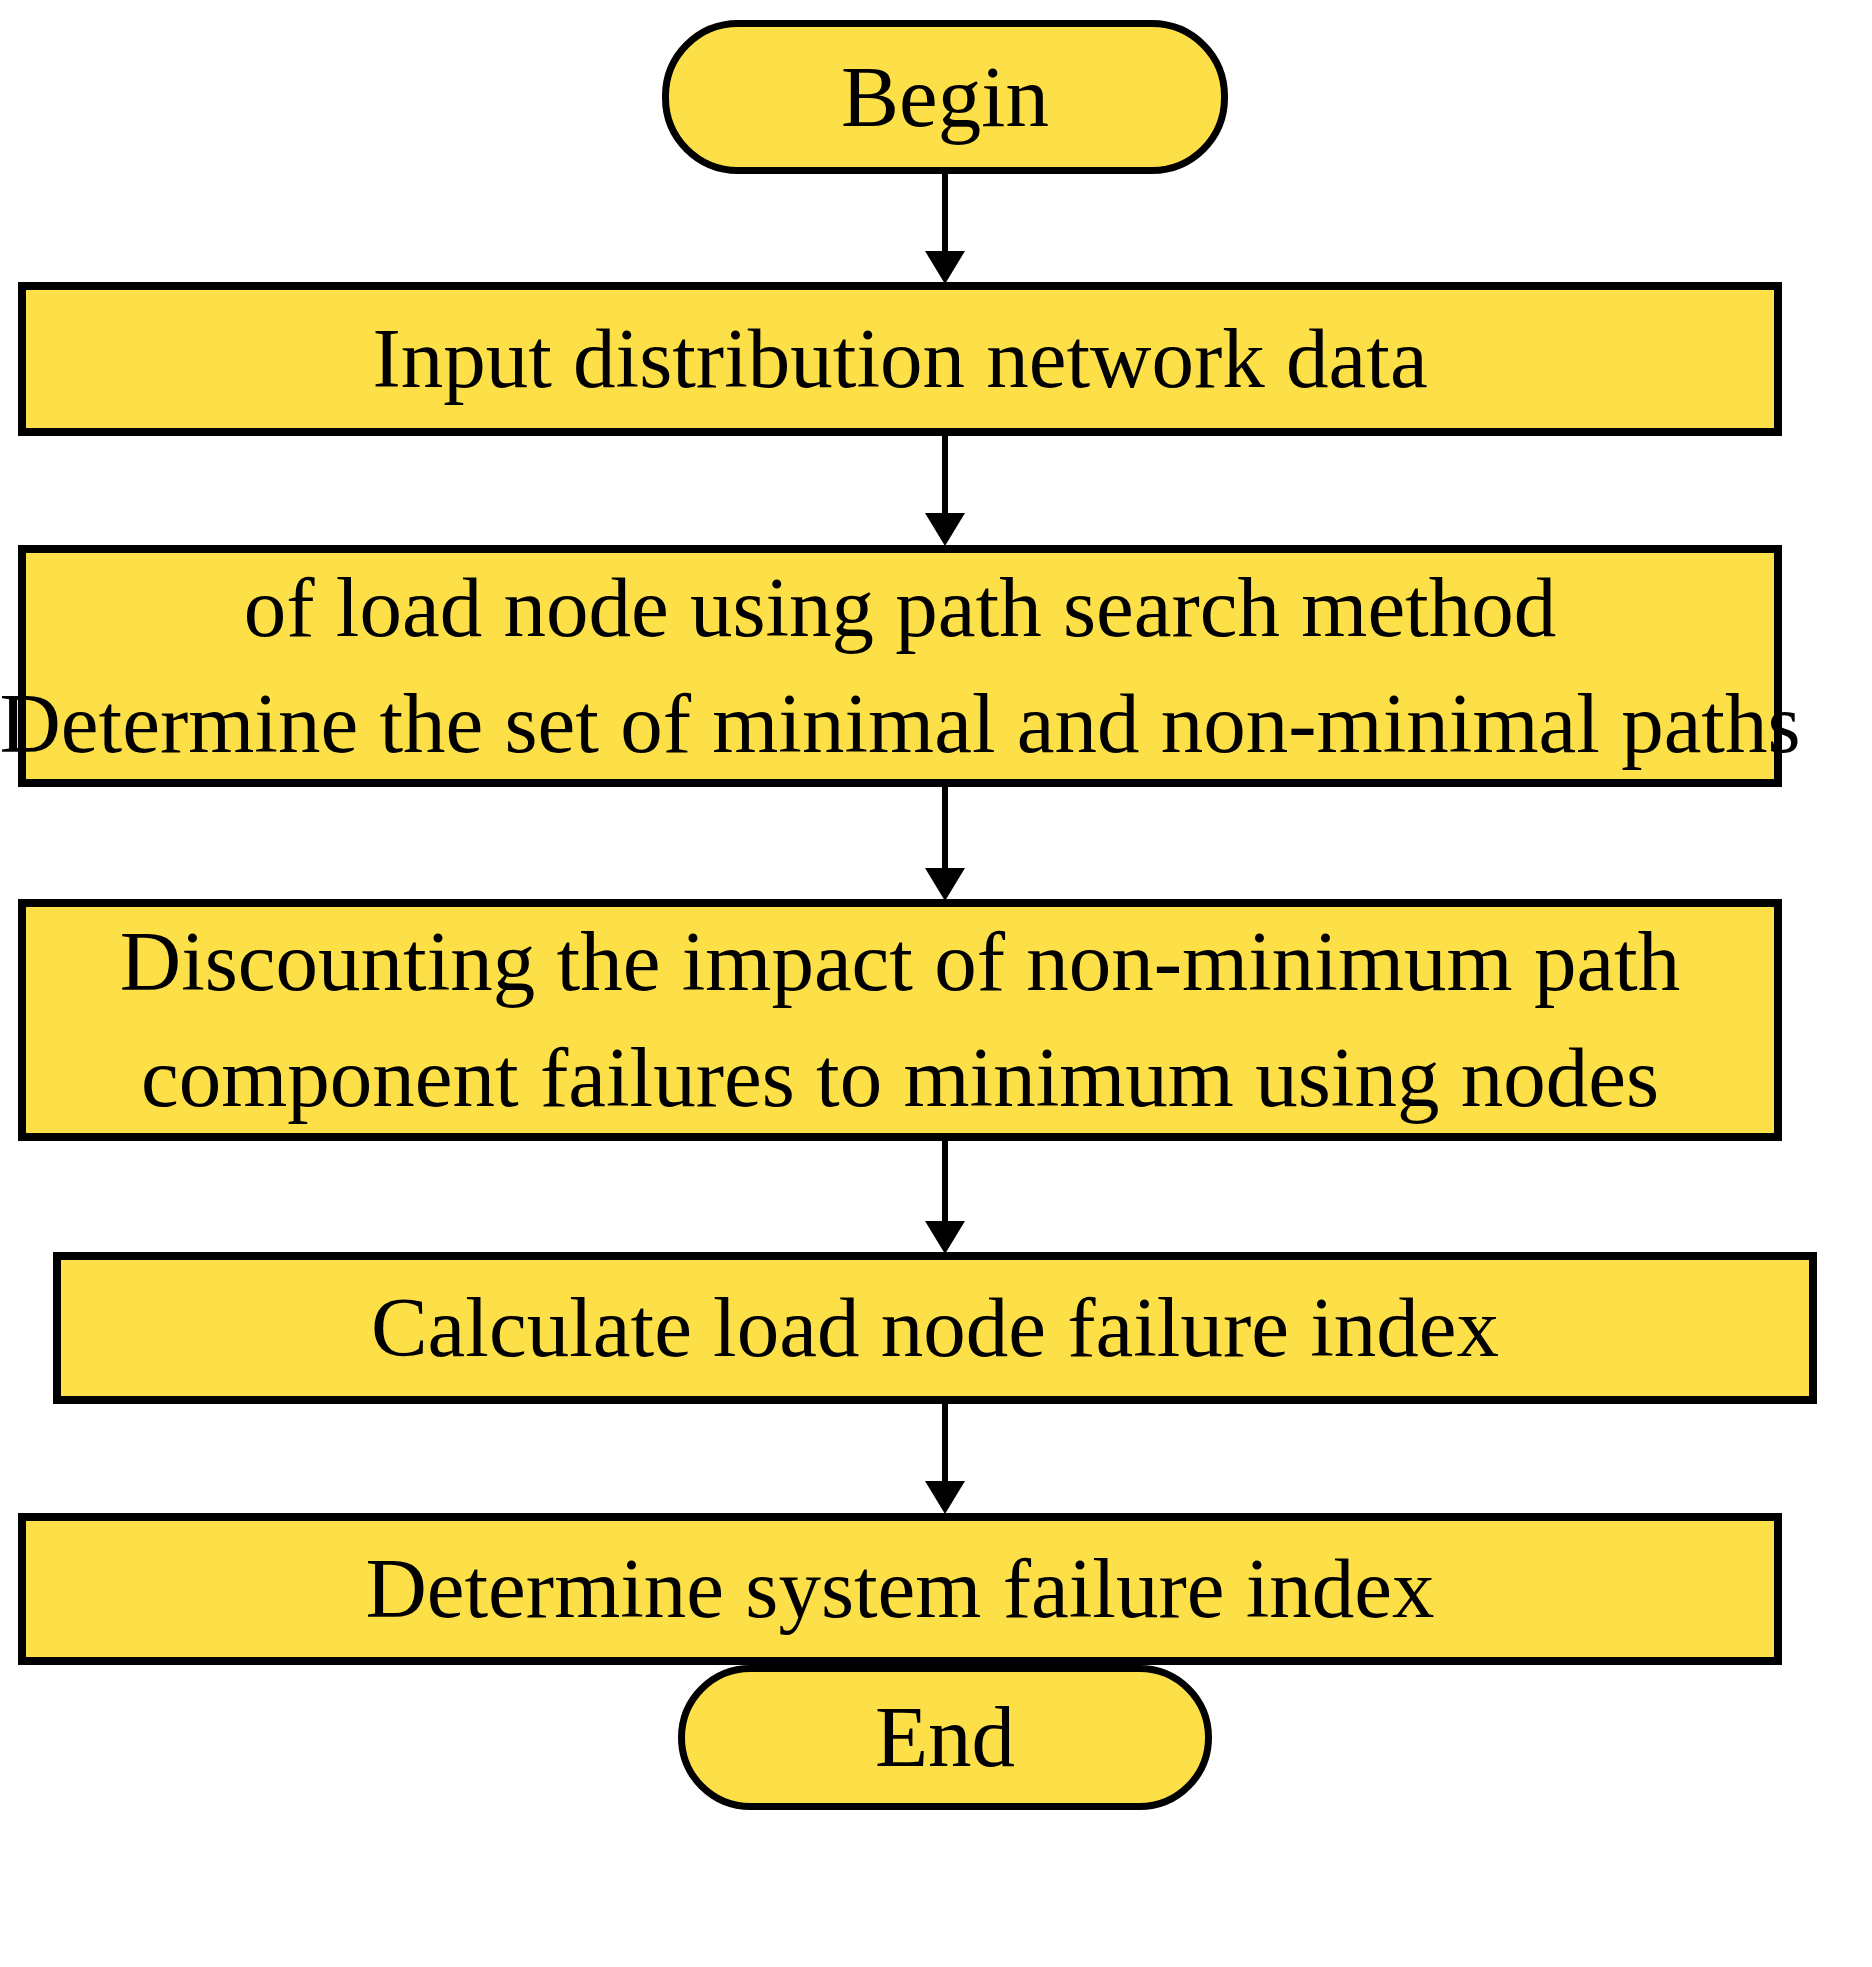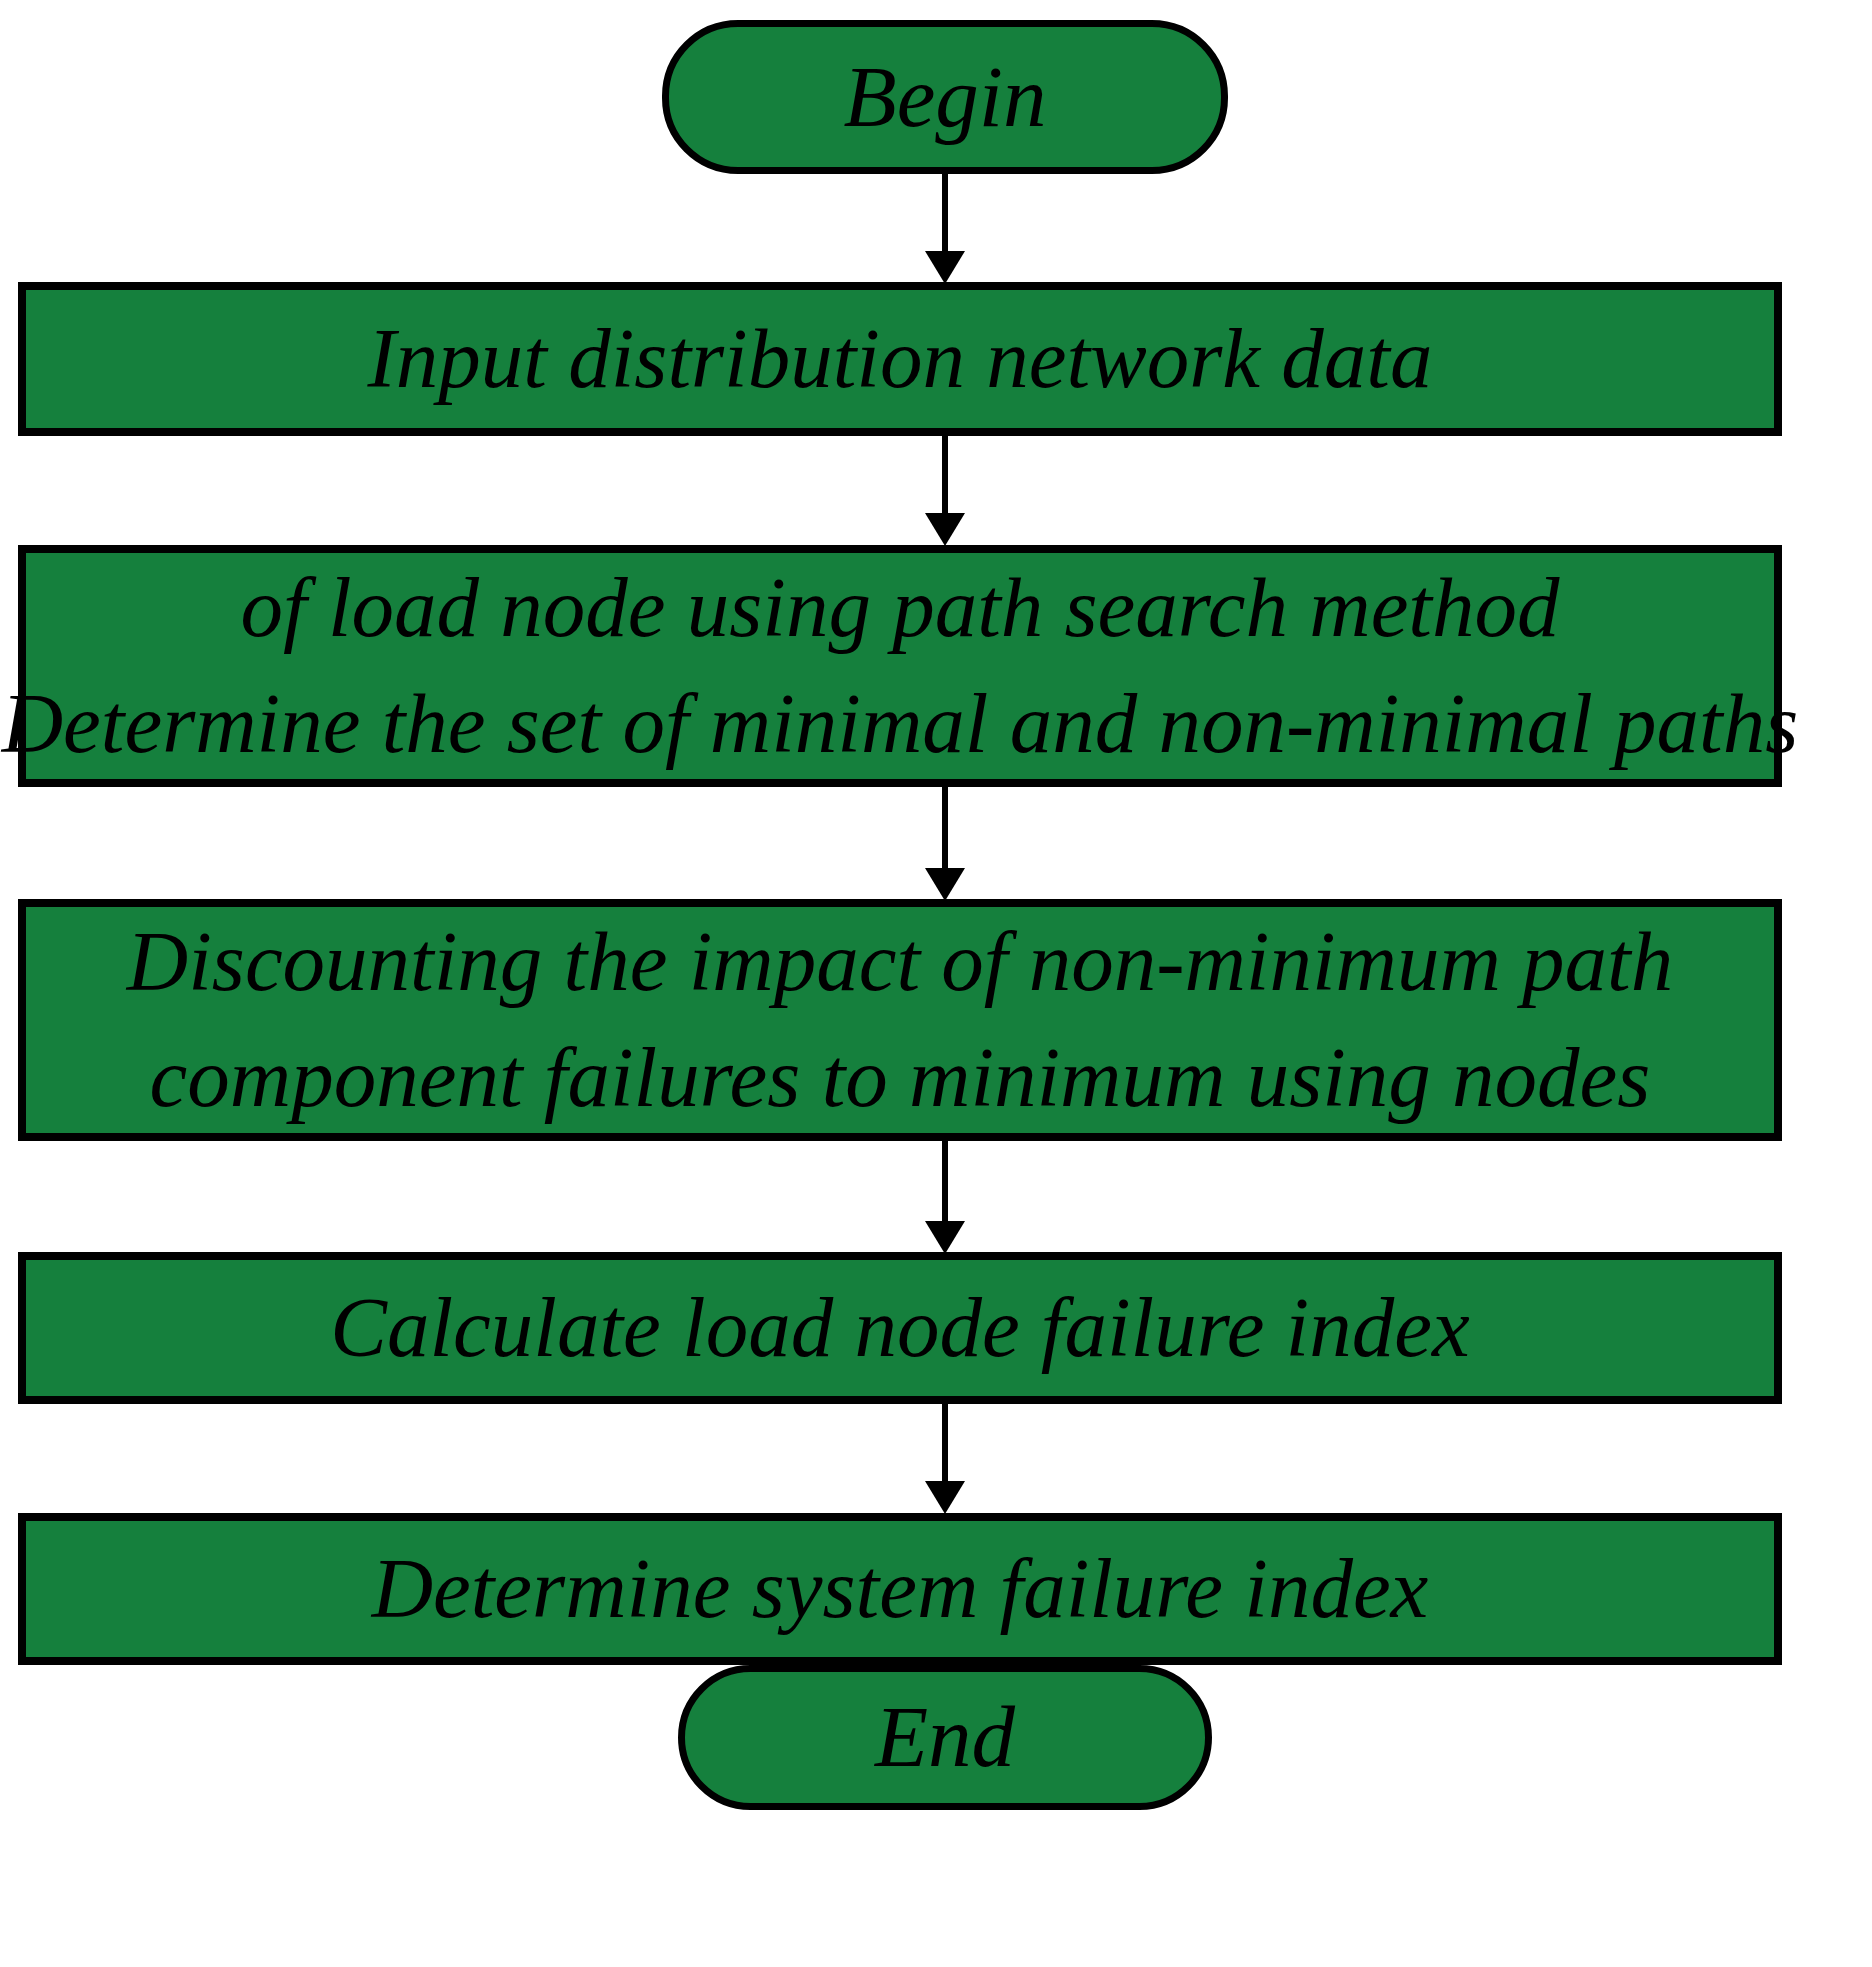--- a/index.html
+++ b/index.html
@@ -12,31 +12,30 @@
     width: 1873px;
     height: 1968px;
     background: #ffffff;
     font-family: "Liberation Serif", "DejaVu Serif", serif;
     color: #000000;
     overflow: hidden;
   }
   .node {
     position: absolute;
     box-sizing: border-box;
-    background: #15803d;
+    background: #fde047;
     border: 8.1px solid #000000;
     display: flex;
     flex-direction: column;
     align-items: center;
     justify-content: center;
     text-align: center;
     font-size: 85px;
     line-height: 1.36;
     z-index: 2;
-    font-style: italic;
   }
   .node .line {
     display: block;
     white-space: nowrap;
   }
   .terminator {
     border-radius: 76px;
     border-width: 7.2px;
     font-size: 87px;
   }
@@ -64,21 +63,21 @@
     border-left: 20px solid transparent;
     border-right: 20px solid transparent;
     border-top: 33px solid #000000;
   }
 
   
   .n-begin  { left: 662px;  top: 20px;   width: 566px; height: 154px; }
   .n-step1  { top: 282px;  height: 154px; }
   .n-step2  { top: 545px;  height: 242px; }
   .n-step3  { top: 899px;  height: 242px; }
-  .n-step4  { top: 1252px; height: 152px; }
+  .n-step4  { top: 1252px; height: 152px; margin-left: 35px; }
   .n-step5  { top: 1513px; height: 152px; }
   .n-end    { left: 678px;  top: 1665px; width: 534px; height: 145px; }
 
   
   .a1 { top: 172px;  height: 112px; }
   .a2 { top: 434px;  height: 112px; }
   .a3 { top: 785px;  height: 116px; }
   .a4 { top: 1140px; height: 114px; }
   .a5 { top: 1402px; height: 112px; }
   .a6 { top: 1663px; height: 109px; }

